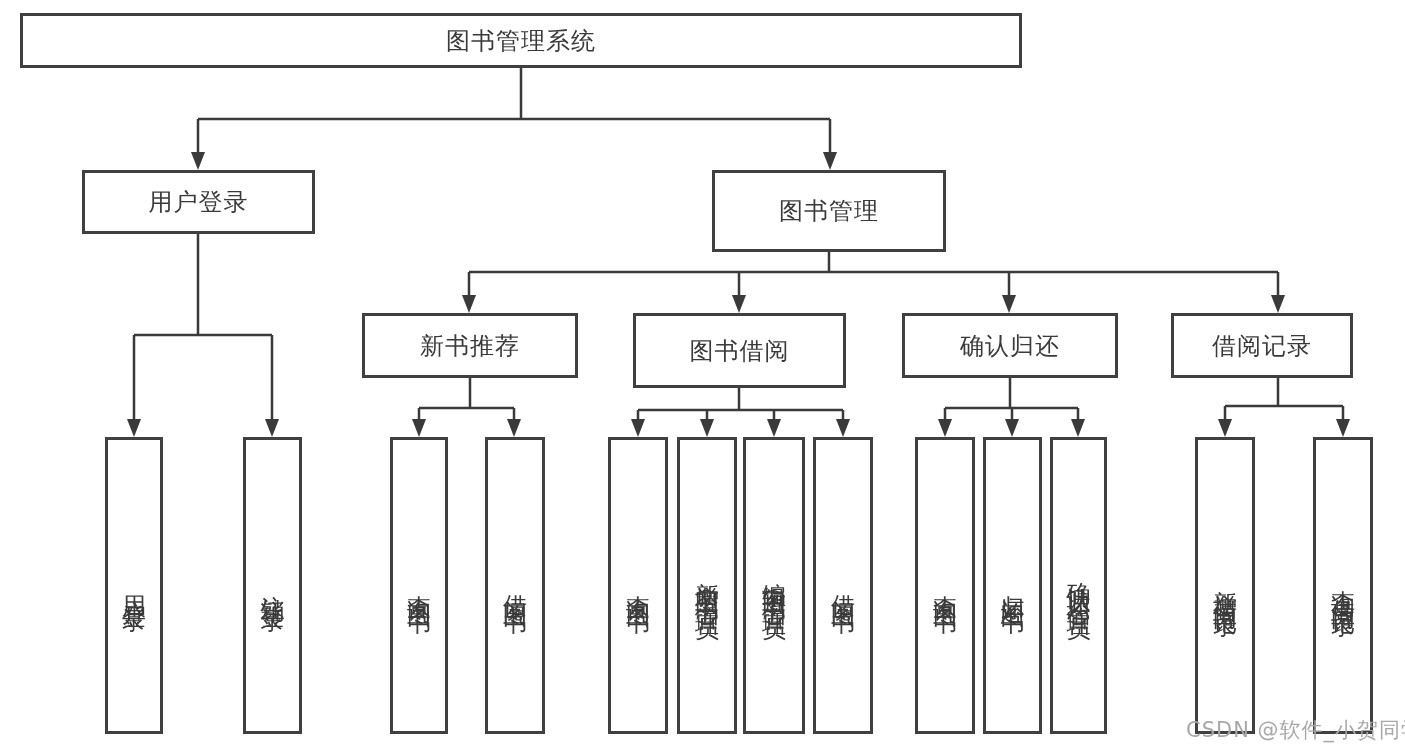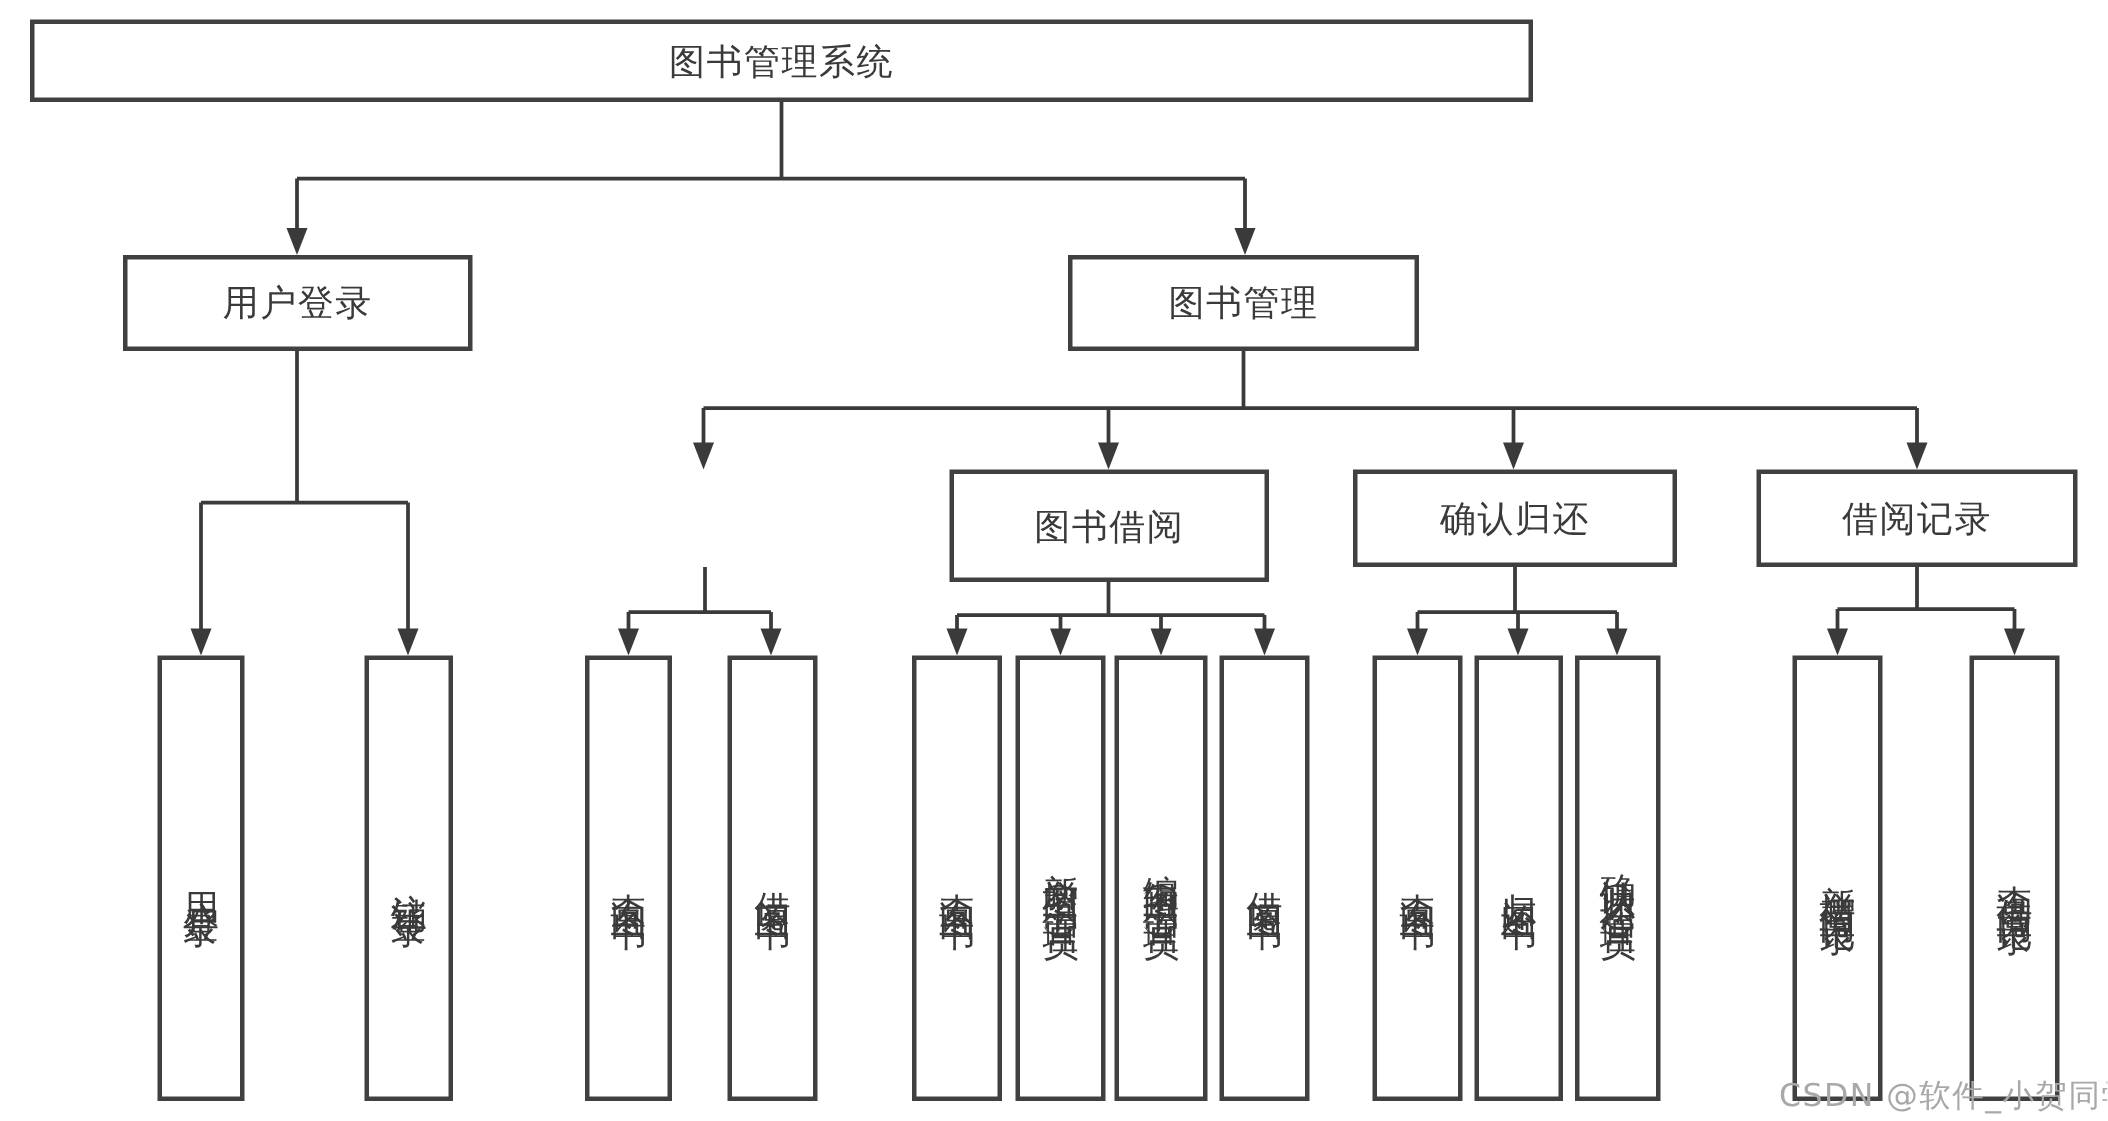--- a/index.html
+++ b/index.html
@@ -84,31 +84,34 @@
     </g>
   </svg>
 
   <div class="box" style="left:20px; top:13px; width:1002px; height:55px;">
     <span>图书管理系统</span>
   </div>
 
   <div class="box" style="left:82px; top:170px; width:233px; height:64px;">
     <span>用户登录</span>
   </div>
-  <div class="box" style="left:712px; top:170px; width:234px; height:64px;">
+  <div class="box" style="left:712px; top:170px; width:234px; height:82px;">
     <span>图书管理</span>
   </div>
 
+  <div class="box" style="left:362px; top:313px; width:216px; height:65px;">
+    <span>新书推荐</span>
+  </div>
   <div class="box" style="left:633px; top:313px; width:213px; height:75px;">
     <span>图书借阅</span>
   </div>
   <div class="box" style="left:902px; top:313px; width:216px; height:65px;">
     <span>确认归还</span>
   </div>
-  <div class="box" style="left:1171px; top:313px; width:214px; height:65px;justify-content:center;">
+  <div class="box" style="left:1171px; top:313px; width:182px; height:65px;justify-content:center;">
     <span>借阅记录</span>
   </div>
 
   <div class="box" style="left:105px; top:437px; width:58px; height:297px;">
     <span class="vtext">用户登录</span>
   </div>
   <div class="box" style="left:243px; top:437px; width:59px; height:297px;">
     <span class="vtext">注销登录</span>
   </div>
 

